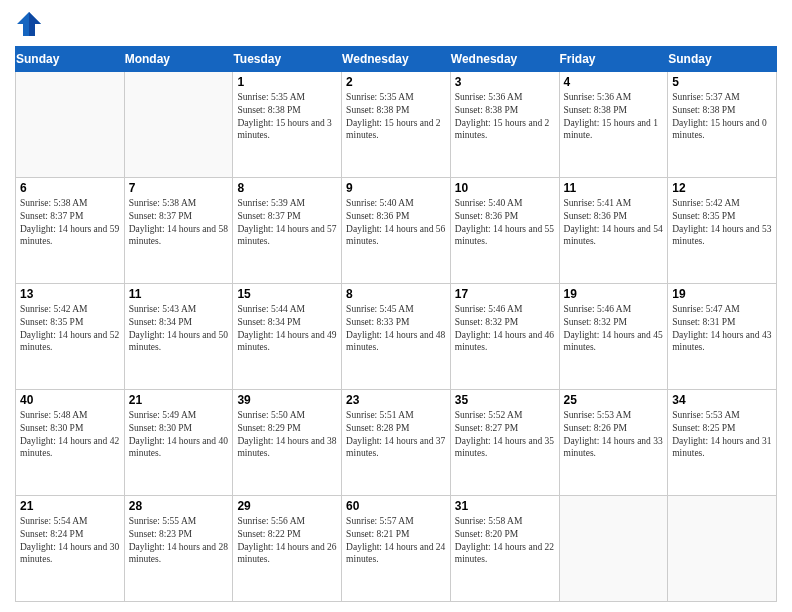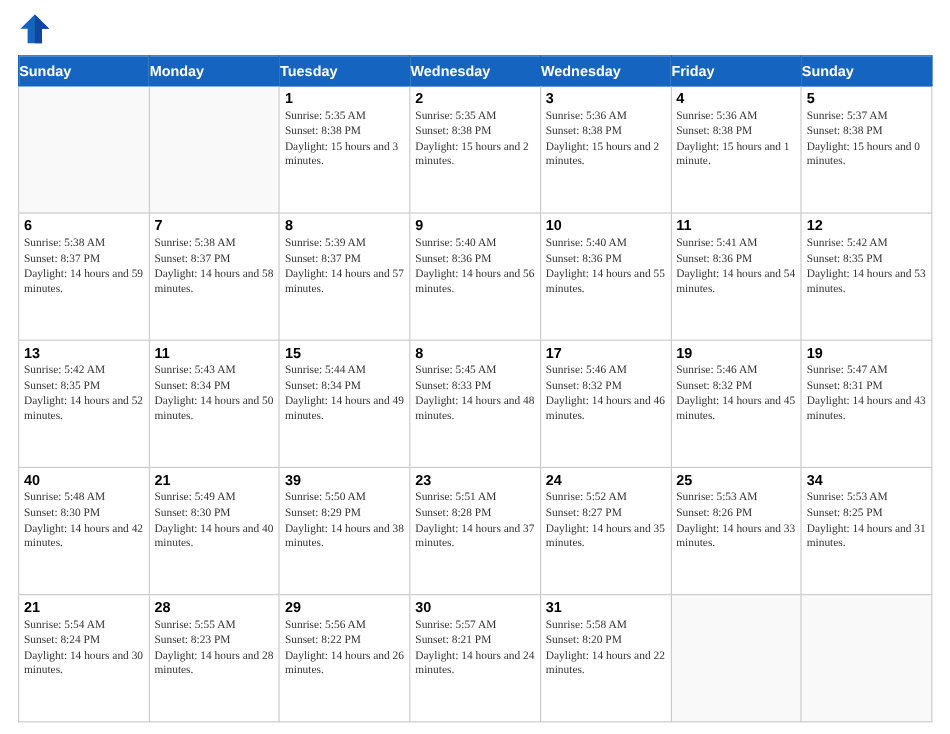--- a/index.html
+++ b/index.html
@@ -235,21 +235,21 @@
           </td>
           <td>
             <span class="day-num">39</span>
             <div class="cell-text">Sunrise: 5:50 AM<br>Sunset: 8:29 PM<br>Daylight: 14 hours and 38 minutes.</div>
           </td>
           <td>
             <span class="day-num">23</span>
             <div class="cell-text">Sunrise: 5:51 AM<br>Sunset: 8:28 PM<br>Daylight: 14 hours and 37 minutes.</div>
           </td>
           <td>
-            <span class="day-num">24</span>
+            <span class="day-num">35</span>
             <div class="cell-text">Sunrise: 5:52 AM<br>Sunset: 8:27 PM<br>Daylight: 14 hours and 35 minutes.</div>
           </td>
           <td>
             <span class="day-num">25</span>
             <div class="cell-text">Sunrise: 5:53 AM<br>Sunset: 8:26 PM<br>Daylight: 14 hours and 33 minutes.</div>
           </td>
           <td>
             <span class="day-num">34</span>
             <div class="cell-text">Sunrise: 5:53 AM<br>Sunset: 8:25 PM<br>Daylight: 14 hours and 31 minutes.</div>
           </td>
@@ -261,21 +261,21 @@
           </td>
           <td>
             <span class="day-num">28</span>
             <div class="cell-text">Sunrise: 5:55 AM<br>Sunset: 8:23 PM<br>Daylight: 14 hours and 28 minutes.</div>
           </td>
           <td>
             <span class="day-num">29</span>
             <div class="cell-text">Sunrise: 5:56 AM<br>Sunset: 8:22 PM<br>Daylight: 14 hours and 26 minutes.</div>
           </td>
           <td>
-            <span class="day-num">30</span>
+            <span class="day-num">60</span>
             <div class="cell-text">Sunrise: 5:57 AM<br>Sunset: 8:21 PM<br>Daylight: 14 hours and 24 minutes.</div>
           </td>
           <td>
             <span class="day-num">31</span>
             <div class="cell-text">Sunrise: 5:58 AM<br>Sunset: 8:20 PM<br>Daylight: 14 hours and 22 minutes.</div>
           </td>
           <td class="empty"></td>
           <td class="empty"></td>
         </tr>
       </tbody>

